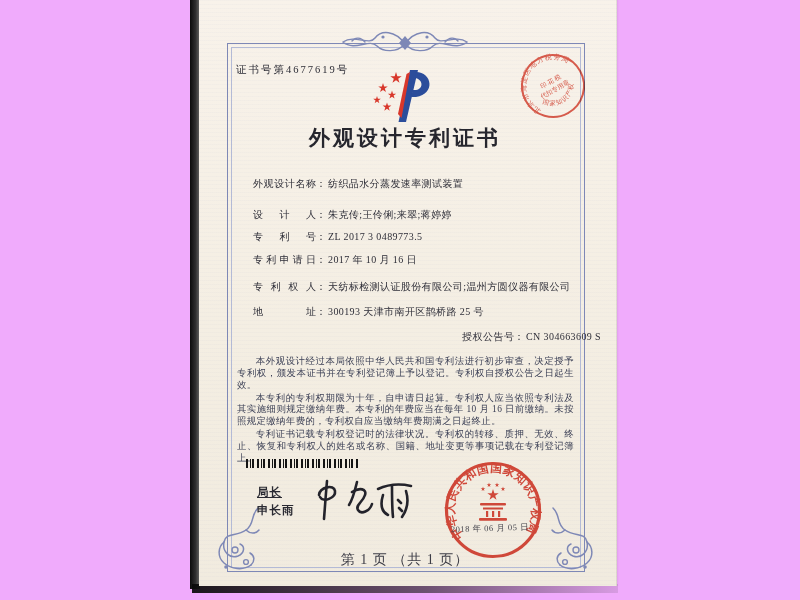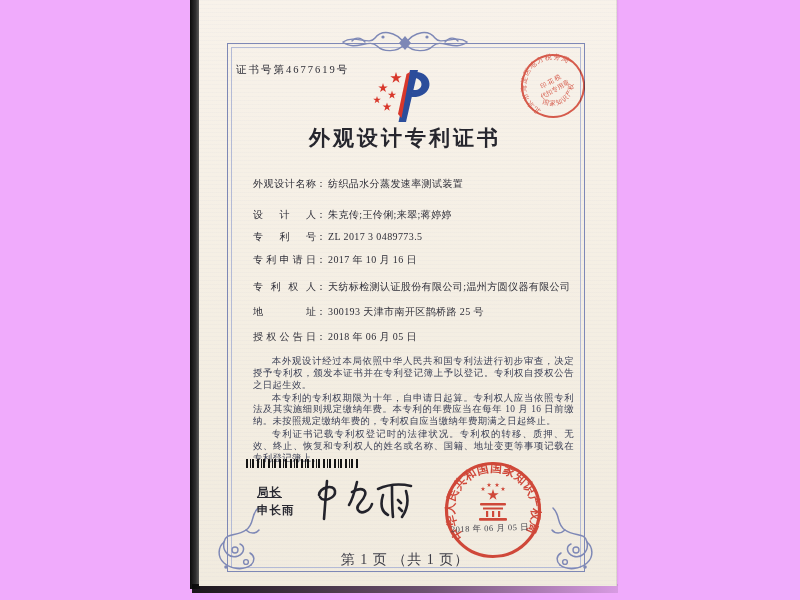--- a/index.html
+++ b/index.html
@@ -36,21 +36,21 @@
 
   .field{position:absolute;left:253px;font-size:10px;color:#2e2e38;white-space:nowrap;}
   .flabel{display:inline-block;width:63px;text-align:justify;text-align-last:justify;}
   .fcolon{display:inline-block;margin-right:2px;}
   .fvalue{letter-spacing:.4px;margin-top:44px;}
   .grant-no{position:absolute;left:462px;font-size:10px;color:#2e2e38;white-space:nowrap;}
   .grant-no .flabel{width:52px;}
 
   .paras{position:absolute;left:237px;top:356px;width:337px;font-size:9.4px;
     line-height:1.26;color:#3c4056;text-align:justify;letter-spacing:.4px;}
-  .paras p{margin:0 0 1px 16px;text-indent:2em;}
+  .paras p{margin:0 0 1px 0;text-indent:2em;}
 
   .barcode{position:absolute;left:246px;top:459px;width:114px;height:9px;
     background:repeating-linear-gradient(90deg,#141414 0 2px,rgba(0,0,0,0) 2px 4px,
       #141414 4px 5px,rgba(0,0,0,0) 5px 6px,#141414 6px 8px,rgba(0,0,0,0) 8px 11px);}
 
   .sign-title{position:absolute;left:257px;top:485px;font-size:11.5px;font-weight:600;
     color:#2a2a32;font-family:"Liberation Sans","DejaVu Sans",sans-serif;letter-spacing:1px;text-decoration:underline;}
   .sign-name{position:absolute;left:257px;top:503px;font-size:11.5px;font-weight:600;
     color:#2a2a32;font-family:"Liberation Sans","DejaVu Sans",sans-serif;letter-spacing:1px;text-align:right;}
   .sign-script{position:absolute;left:312px;top:476px;}
@@ -144,22 +144,22 @@
   </div>
   <div class="field" style="top:253px">
     <span class="flabel">专利申请日</span><span class="fcolon">：</span><span class="fvalue">2017 年 10 月 16 日</span>
   </div>
   <div class="field" style="top:280px">
     <span class="flabel">专利权人</span><span class="fcolon">：</span><span class="fvalue">天纺标检测认证股份有限公司;温州方圆仪器有限公司</span>
   </div>
   <div class="field" style="top:305px">
     <span class="flabel">地址</span><span class="fcolon">：</span><span class="fvalue">300193 天津市南开区鹊桥路 25 号</span>
   </div>
-  <div class="field" style="top:330px">
-    <span class="flabel">授权公告日</span><span class="fcolon">：</span><span class="fvalue">2018 年 06 月 05 日</span>
+  <div class="grant-no" style="top:330px">
+    <span class="flabel">授权公告号</span><span class="fcolon">：</span><span class="fvalue">CN 304663609 S</span>
   </div>
 
   <div class="paras">
     <p>本外观设计经过本局依照中华人民共和国专利法进行初步审查，决定授予专利权，颁发本证书并在专利登记簿上予以登记。专利权自授权公告之日起生效。</p>
     <p>本专利的专利权期限为十年，自申请日起算。专利权人应当依照专利法及其实施细则规定缴纳年费。本专利的年费应当在每年 10 月 16 日前缴纳。未按照规定缴纳年费的，专利权自应当缴纳年费期满之日起终止。</p>
     <p>专利证书记载专利权登记时的法律状况。专利权的转移、质押、无效、终止、恢复和专利权人的姓名或名称、国籍、地址变更等事项记载在专利登记簿上。</p>
   </div>
 
   <div class="barcode"></div>
 

